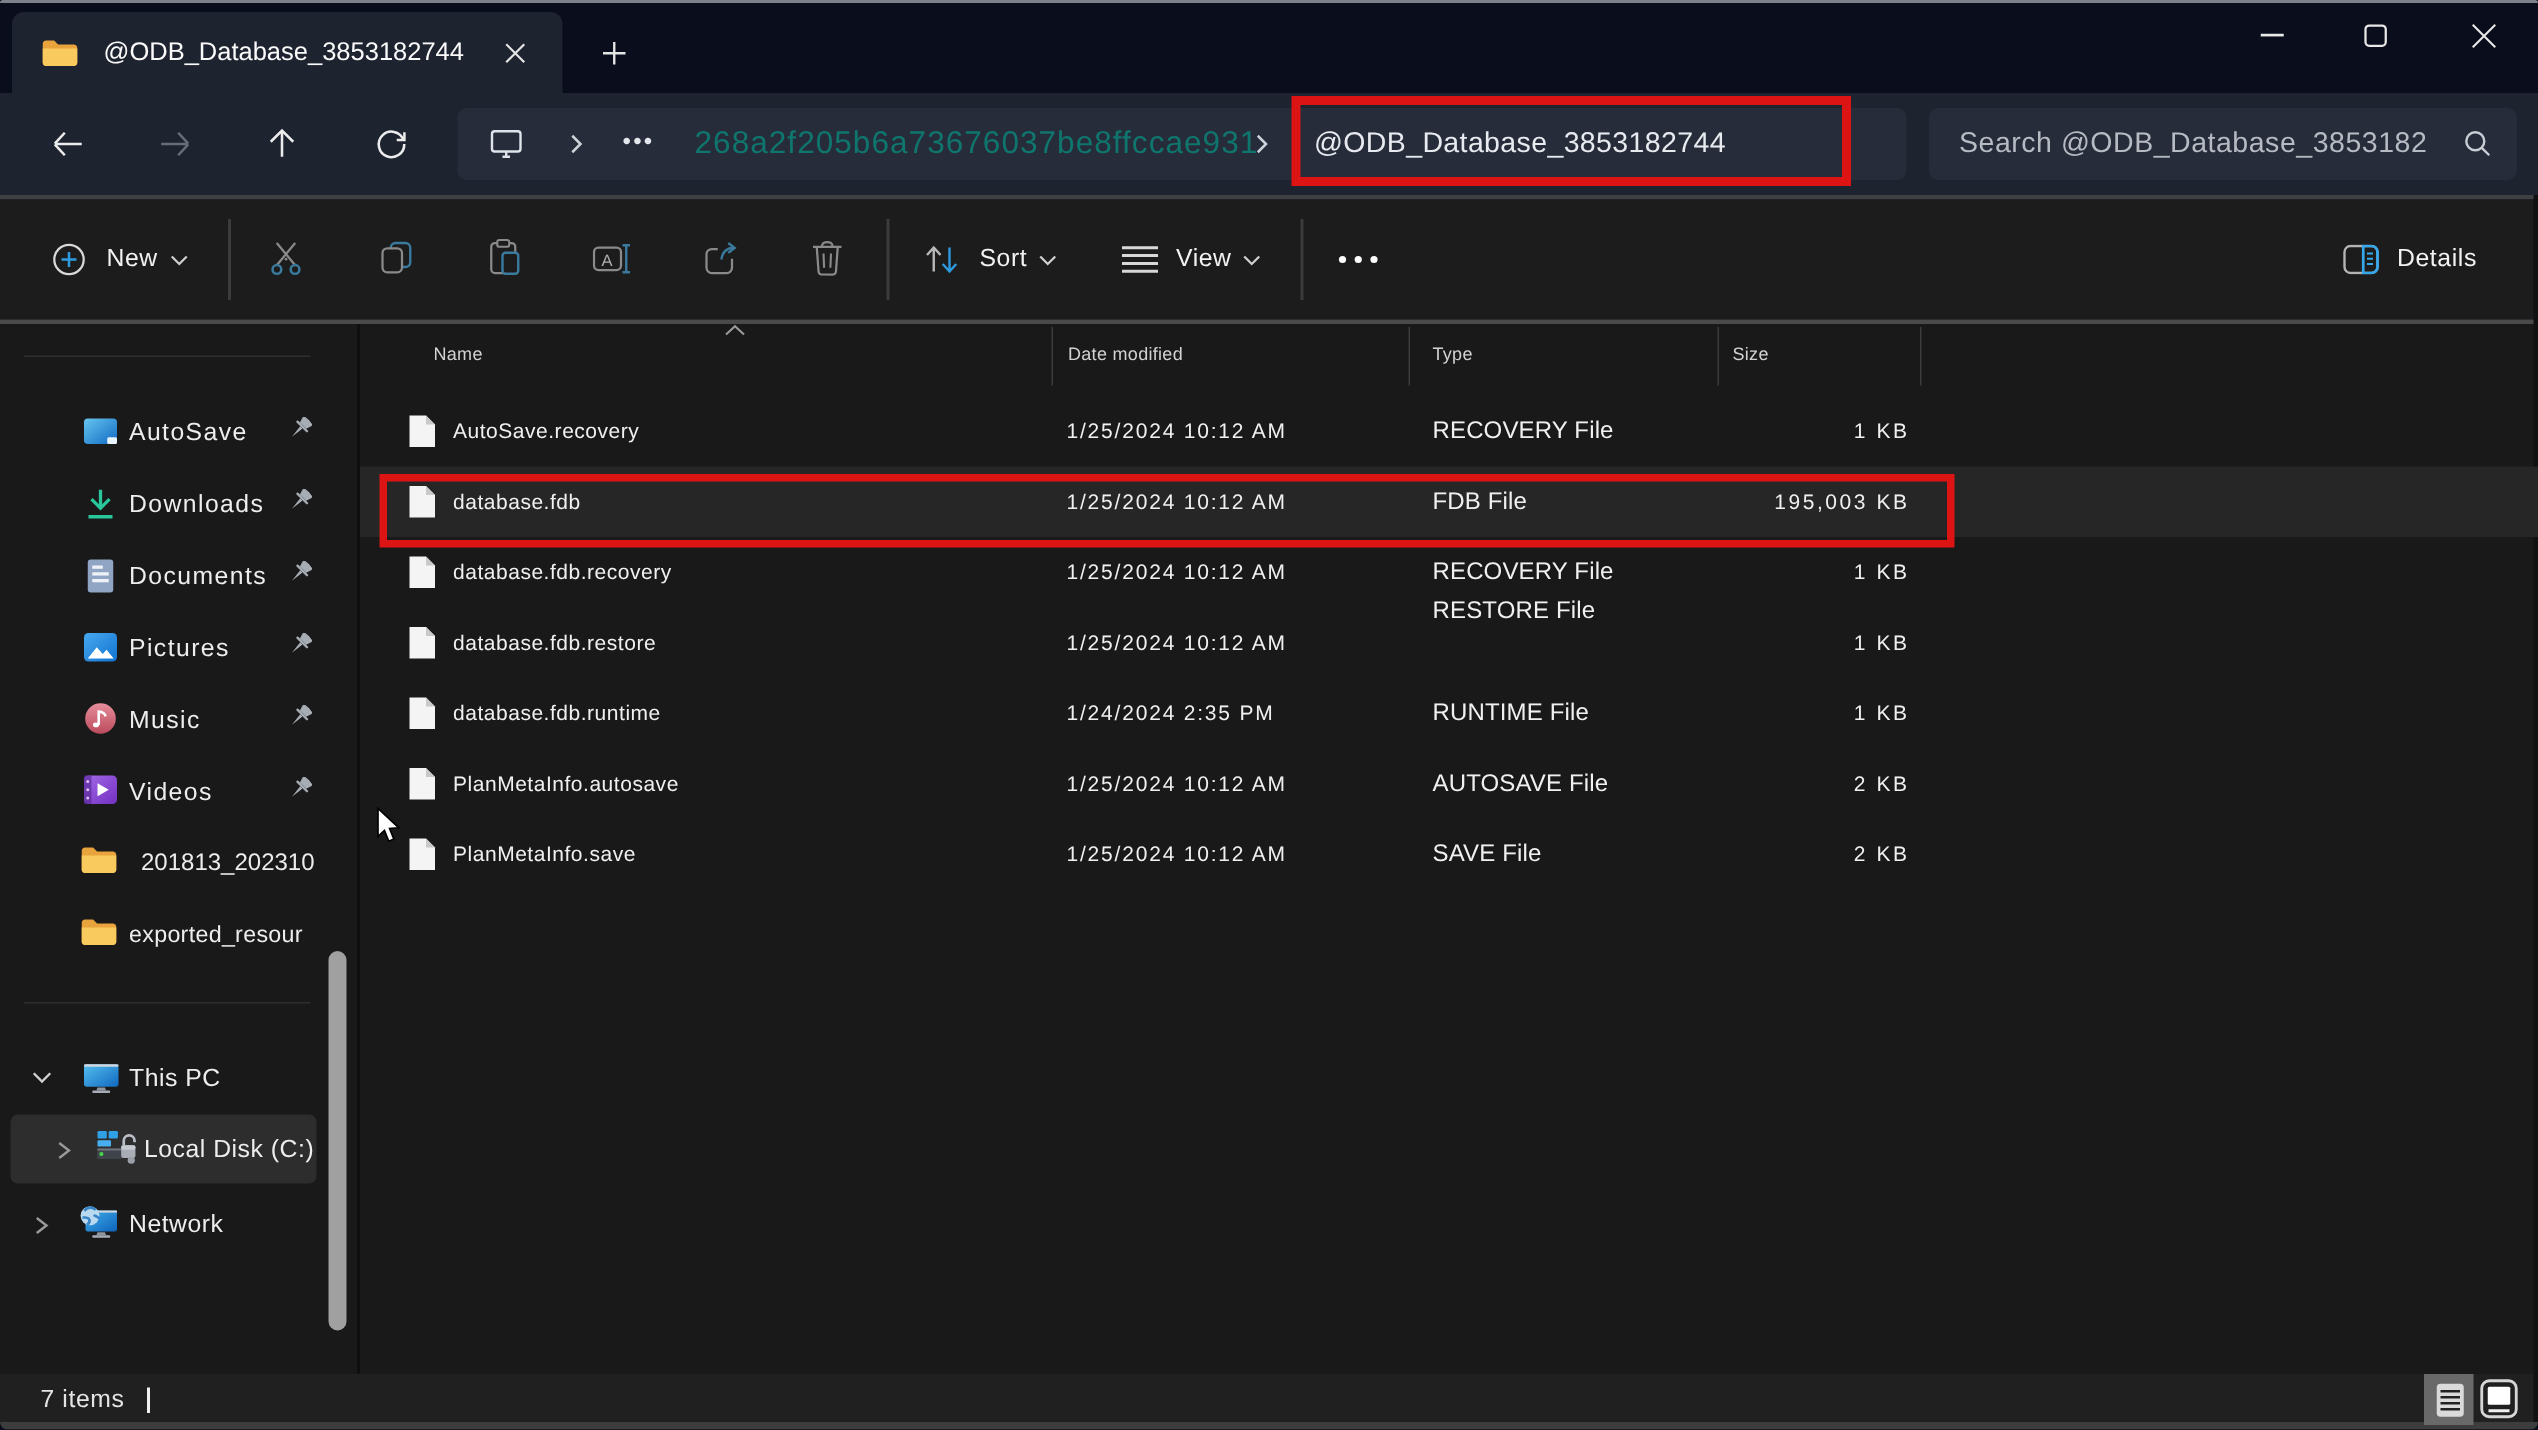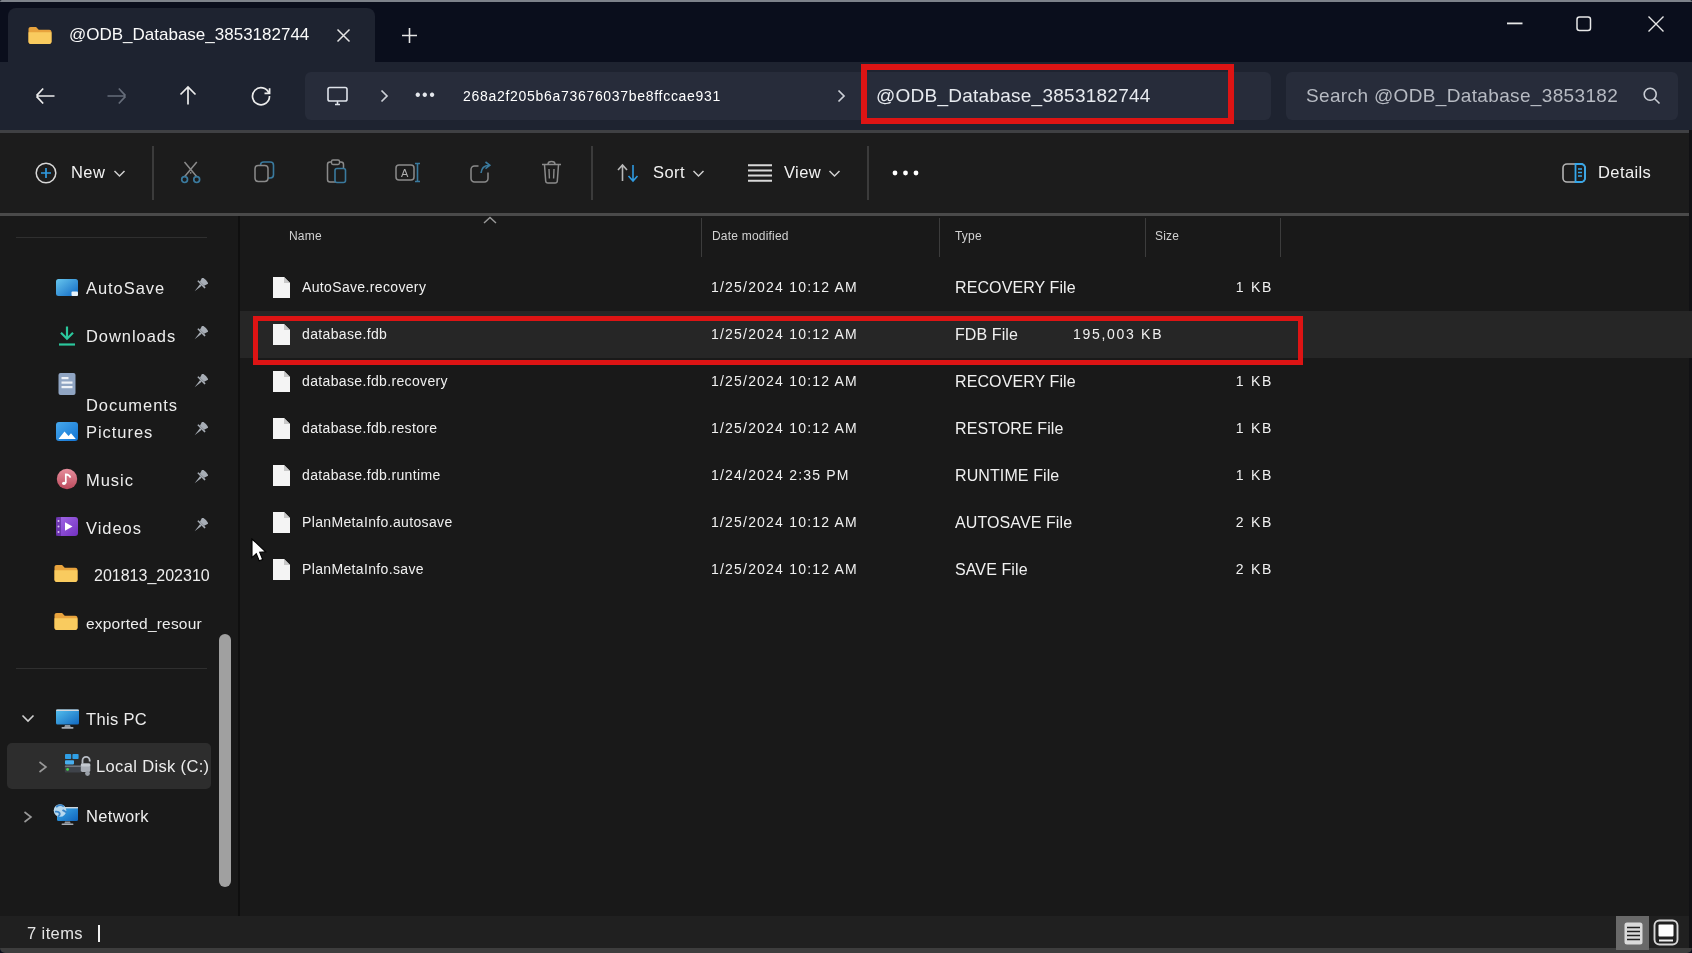--- a/index.html
+++ b/index.html
@@ -86,21 +86,21 @@
 <div class="pill" style="left:1286px;top:72px;width:392px;height:48px"></div>
 
 <svg class="abs" style="left:325px;top:84px" width="25" height="24" viewBox="0 0 25 24">
     <rect x="3" y="3.5" width="19" height="13.5" rx="1.8" stroke="#dfe3ea" stroke-width="1.6" fill="none"></rect>
     <path d="M10 20.5 h5 M12.5 17.2 v3" stroke="#dfe3ea" stroke-width="1.6" fill="none"></path>
   </svg>
 <svg class="abs" style="left:377px;top:89px" width="14" height="14" viewBox="0 0 14 14">
     <path d="M4.5 1.5 L10 7 L4.5 12.5" stroke="#cdd1d8" stroke-width="1.7" fill="none"></path>
   </svg>
 <div class="txt" style="left:415px;top:84px;font-size:16px;letter-spacing:1.5px;line-height:22px;color:#e4e7ec">•••</div>
-<div class="txt" style="left:463px;top:85px;font-size:14px;letter-spacing:0.7px;line-height:22px;color:#ffffff">268a2f205b6a73676037be8ffccae931</div>
+<div class="txt" style="left:463px;top:85px;font-size:21px;letter-spacing:0.7px;line-height:22px;color:#0f766e">268a2f205b6a73676037be8ffccae931</div>
 <svg class="abs" style="left:834px;top:89px" width="14" height="14" viewBox="0 0 14 14">
     <path d="M4.5 1.5 L10 7 L4.5 12.5" stroke="#cdd1d8" stroke-width="1.7" fill="none"></path>
   </svg>
 <div class="txt" style="left:876px;top:85px;font-size:19px;letter-spacing:0.25px;line-height:22px;color:#e7eaef">@ODB_Database_3853182744</div>
 <div class="redbox" style="left:861px;top:64px;width:373px;height:60px"></div>
 
 <div class="txt" style="left:1306px;top:85px;font-size:19px;letter-spacing:0.35px;line-height:22px;color:#b6bac2">Search @ODB_Database_3853182</div>
 <svg class="abs" style="left:1642px;top:86px" width="20" height="20" viewBox="0 0 20 20">
     <circle cx="8.2" cy="8.2" r="6" stroke="#c9cdd4" stroke-width="1.6" fill="none"></circle>
     <path d="M12.7 12.7 L17.5 17.5" stroke="#c9cdd4" stroke-width="1.6"></path>
@@ -206,21 +206,21 @@
     <path d="M4 20.5 H20" stroke="#2bc79c" stroke-width="2.2" fill="none"></path>
   </svg>
 <div class="sbitem" style="left:86px;top:327px;letter-spacing:0.95px">Downloads</div>
 
 <svg class="abs" style="left:56px;top:372px" width="22" height="24" viewBox="0 0 22 24">
  <rect x="2.5" y="1" width="17" height="22" rx="2" fill="#90a5c3"></rect>
  <rect x="5.5" y="5" width="7" height="2.2" fill="#eef2f8"></rect>
  <rect x="5.5" y="9.5" width="11" height="2.2" fill="#eef2f8"></rect>
  <rect x="5.5" y="14" width="11" height="2.2" fill="#eef2f8"></rect>
 </svg>
-<div class="sbitem" style="left:86px;top:396px;letter-spacing:0.95px">Documents</div>
+<div class="sbitem" style="left:86px;top:375px;letter-spacing:0.95px">Documents</div>
 
 <svg class="abs" style="left:55px;top:421px" width="24" height="21" viewBox="0 0 24 21">
  <defs>
       <linearGradient id="gpic" x1="0" y1="0" x2="1" y2="1">
         <stop offset="0" stop-color="#47a9ee"></stop>
         <stop offset="1" stop-color="#1273d2"></stop>
       </linearGradient>
     </defs>
  <rect x="1" y="1" width="22" height="19" rx="3" fill="url(#gpic)"></rect>
  <path d="M3.5 18 L9.5 10.5 L13.5 15 L16 12.2 L20.8 18 Z" fill="#ffffff"></path>
@@ -386,38 +386,38 @@
 <div class="rowtxt ty" style="left:955px;top:264px">RECOVERY File</div>
 <div class="rowtxt sz" style="top:264px;left:1073px;width:200px;text-align:right">1 KB</div>
 
 <svg class="abs" style="left:272px;top:323px" width="19" height="23" viewBox="0 0 19 23">
     <path d="M1 1 H12 L18 7 V22 H1 Z" fill="#f4f4f4"></path>
     <path d="M12 1 L18 7 H12 Z" fill="#c9c9c9"></path>
   </svg>
 <div class="rowtxt" style="left:302px;top:311px">database.fdb</div>
 <div class="rowtxt dt" style="left:711px;top:311px">1/25/2024 10:12 AM</div>
 <div class="rowtxt ty" style="left:955px;top:311px">FDB File</div>
-<div class="rowtxt sz" style="top:311px;left:1073px;width:200px;text-align:left">195,003 KB</div>
+<div class="rowtxt sz" style="top:311px;left:1073px;width:200px;text-align:right">195,003 KB</div>
 
 <svg class="abs" style="left:272px;top:370px" width="19" height="23" viewBox="0 0 19 23">
     <path d="M1 1 H12 L18 7 V22 H1 Z" fill="#f4f4f4"></path>
     <path d="M12 1 L18 7 H12 Z" fill="#c9c9c9"></path>
   </svg>
 <div class="rowtxt" style="left:302px;top:358px">database.fdb.recovery</div>
 <div class="rowtxt dt" style="left:711px;top:358px">1/25/2024 10:12 AM</div>
 <div class="rowtxt ty" style="left:955px;top:358px">RECOVERY File</div>
 <div class="rowtxt sz" style="top:358px;left:1073px;width:200px;text-align:right">1 KB</div>
 
 <svg class="abs" style="left:272px;top:417px" width="19" height="23" viewBox="0 0 19 23">
     <path d="M1 1 H12 L18 7 V22 H1 Z" fill="#f4f4f4"></path>
     <path d="M12 1 L18 7 H12 Z" fill="#c9c9c9"></path>
   </svg>
 <div class="rowtxt" style="left:302px;top:405px">database.fdb.restore</div>
 <div class="rowtxt dt" style="left:711px;top:405px">1/25/2024 10:12 AM</div>
-<div class="rowtxt ty" style="left:955px;top:405px">RESTORE File</div>
+<div class="rowtxt ty" style="left:955px;top:384px">RESTORE File</div>
 <div class="rowtxt sz" style="top:405px;left:1073px;width:200px;text-align:right">1 KB</div>
 
 <svg class="abs" style="left:272px;top:464px" width="19" height="23" viewBox="0 0 19 23">
     <path d="M1 1 H12 L18 7 V22 H1 Z" fill="#f4f4f4"></path>
     <path d="M12 1 L18 7 H12 Z" fill="#c9c9c9"></path>
   </svg>
 <div class="rowtxt" style="left:302px;top:452px">database.fdb.runtime</div>
 <div class="rowtxt dt" style="left:711px;top:452px">1/24/2024 2:35 PM</div>
 <div class="rowtxt ty" style="left:955px;top:452px">RUNTIME File</div>
 <div class="rowtxt sz" style="top:452px;left:1073px;width:200px;text-align:right">1 KB</div>

